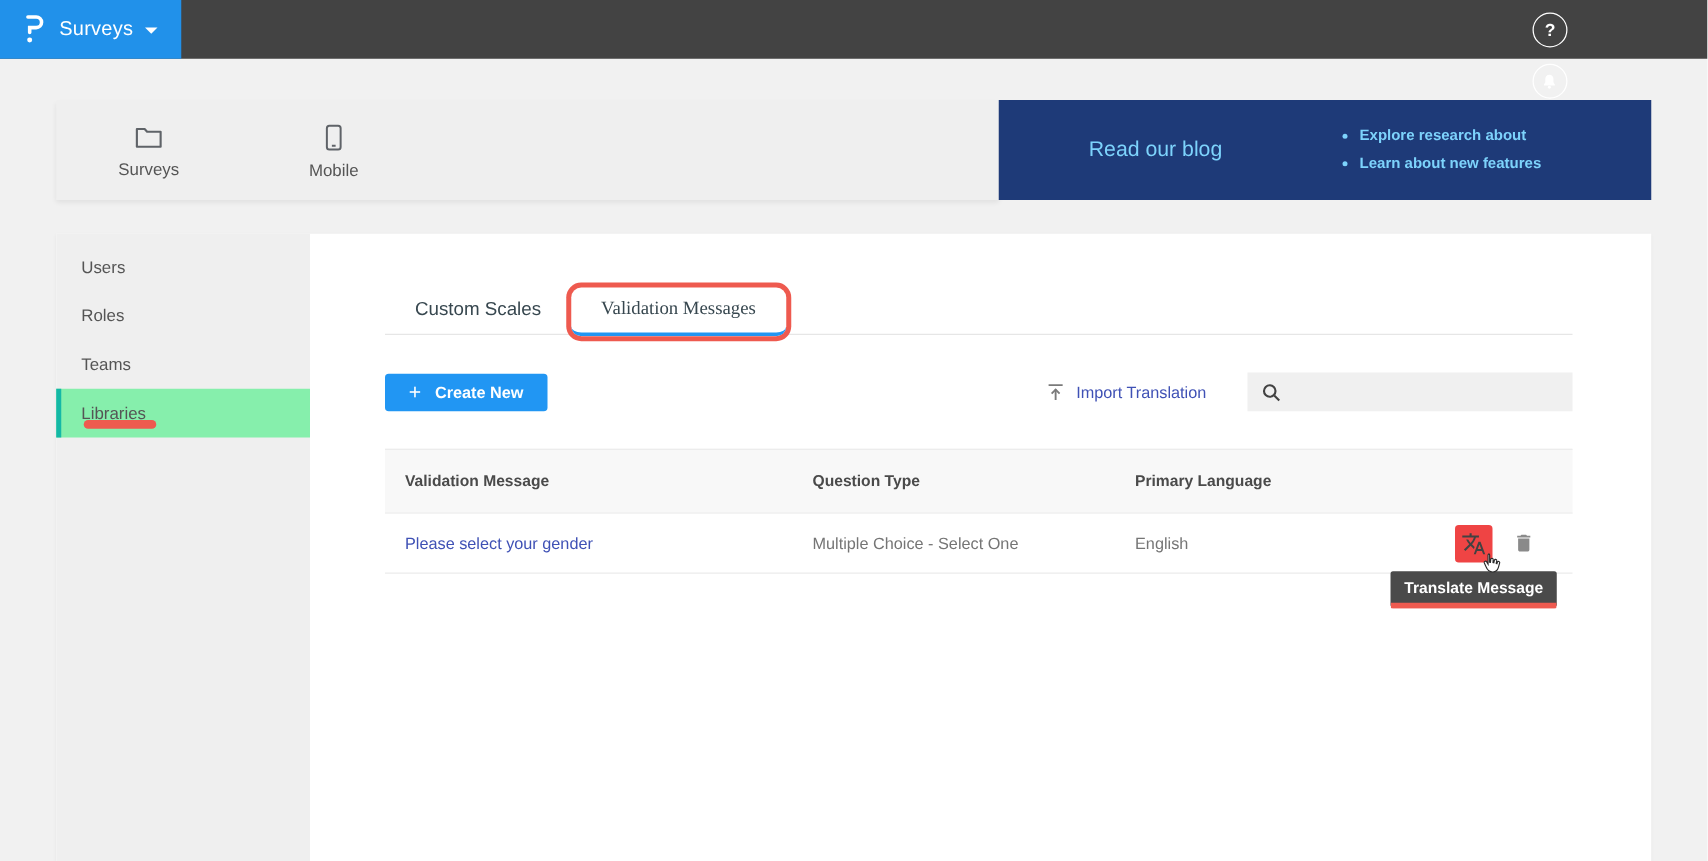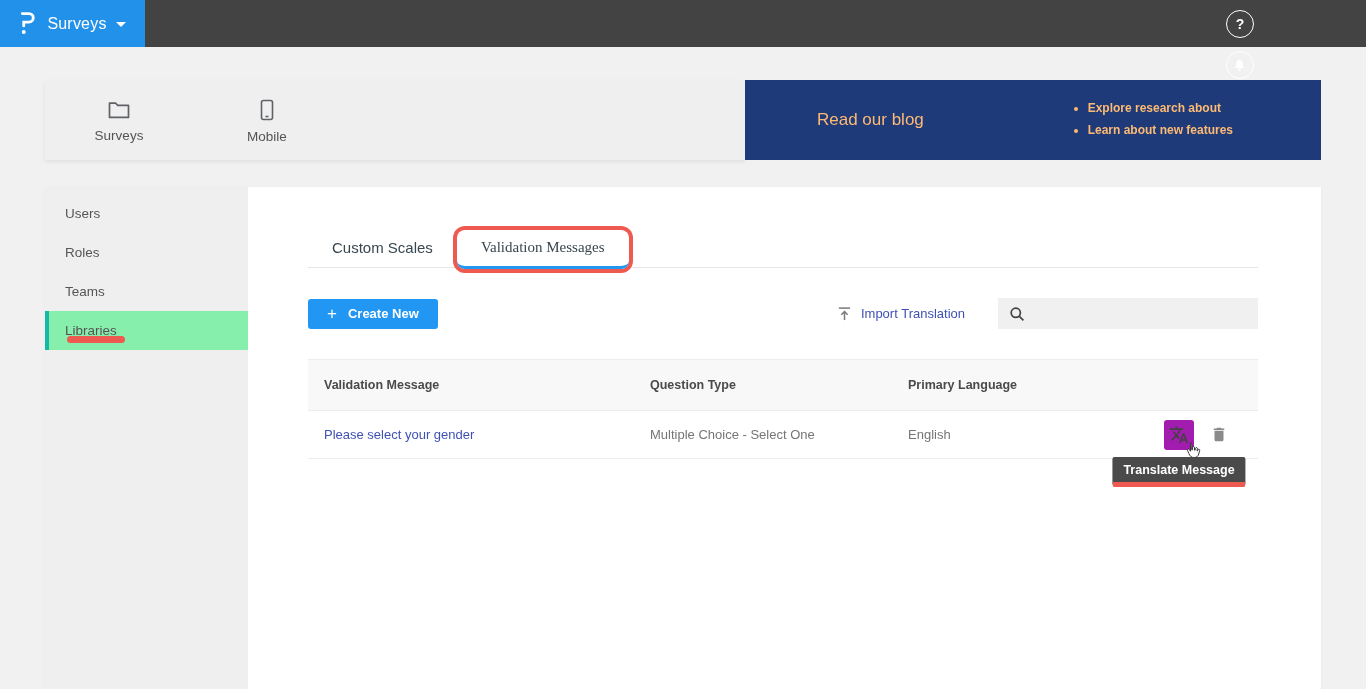--- a/index.html
+++ b/index.html
@@ -21,21 +21,21 @@
   .upgrade-btn { background:#ffa800; color:#fff; font-weight:700; font-size:13.5px; height:30px; padding:0 19px; border-radius:16px; border:none; cursor:pointer; font-family:inherit; }
   .avatar { width:29px; height:29px; border-radius:50%; overflow:hidden; border:1px solid rgba(255,255,255,.65); cursor:pointer; }
 
   
   .nav-row { margin:33px 45px 0; height:80px; display:flex; }
   .nav-tabs { flex:1; background:#efefef; display:flex; box-shadow:0 2px 4px rgba(0,0,0,.07); }
   .nav-tab { width:148px; display:flex; flex-direction:column; align-items:center; justify-content:center; gap:8px; color:#555; font-size:13.5px; cursor:pointer; position:relative; border-top:3px solid transparent; }
   .nav-tab.active { background:#fff; border-top:3px solid #2196f3; }
   .annot-bar { background:#ee5a4f; height:7px; border-radius:4px; }
   .nav-tab .annot-bar { position:absolute; bottom:8px; left:50%; transform:translateX(-50%); width:86px; }
-  .banner { width:576px; background:#1e3a78; color:#fdba74; display:flex; align-items:center; cursor:pointer; }
+  .banner { width:522px; background:#1e3a78; color:#7dd3fc; display:flex; align-items:center; cursor:pointer; }
   .banner-title { font-size:17px; margin-left:72px; white-space:nowrap; }
   .banner-list { margin:0 88px 0 auto; padding-left:16px; font-size:12px; font-weight:700; line-height:1.8; }
   .banner-list li { white-space:nowrap; }
 
   
   .main-panel { margin:27px 45px 0; min-height:502px; background:#fff; display:flex; box-shadow:0 1px 3px rgba(0,0,0,.05); }
   .sidebar { width:203px; background:#efefef; padding-top:7px; flex-shrink:0; }
   .side-item { height:39px; display:flex; align-items:center; padding-left:20px; font-size:13.5px; color:#555; cursor:pointer; position:relative; }
   .side-item.active { background:#86efac; border-left:4px solid #14b8a6; padding-left:16px; }
   .side-item .annot-bar { position:absolute; left:18px; top:25px; width:58px; }
@@ -59,21 +59,21 @@
   .search-box input { border:none; background:transparent; outline:none; flex:1; font-size:13px; color:#424242; font-family:inherit; }
 
   
   .vtable { margin-top:30px; }
   .thead, .trow { display:grid; grid-template-columns:342px 258px 226px 1fr; align-items:center; }
   .thead { height:52px; background:#f8f8f8; border-top:1px solid #ececec; border-bottom:1px solid #ececec; font-size:12.5px; font-weight:700; color:#4a4a4a; }
   .thead .cell:first-child, .trow .cell:first-child { padding-left:16px; }
   .trow { height:48px; border-bottom:1px solid #ececec; font-size:13px; color:#757575; background:#fff; }
   .msg-link { color:#3f51b5; cursor:pointer; text-decoration:none; }
   .row-actions { display:flex; align-items:center; justify-content:flex-end; gap:14px; padding-right:28px; }
-  .tr-btn { width:30px; height:30px; background:#a21caf; border:none; border-radius:3px; display:flex; align-items:center; justify-content:center; cursor:pointer; position:relative; }
+  .tr-btn { width:30px; height:30px; background:#ef4444; border:none; border-radius:3px; display:flex; align-items:center; justify-content:center; cursor:pointer; position:relative; }
   .trash-btn { background:none; border:none; padding:0; width:22px; height:30px; display:flex; align-items:center; justify-content:center; cursor:pointer; }
 
   
   .tooltip { position:absolute; top:37px; left:50%; transform:translateX(-50%); background:#4a4a4a; color:#fff; font-size:12.5px; font-weight:700; padding:6px 11px 5px; white-space:nowrap; border-bottom:5px solid #ee5a4f; border-radius:2px; z-index:5; }
   .cursor-hand { position:absolute; right:-7px; bottom:-13px; z-index:6; }
 </style>
 </head>
 <body>
 
 <header class="top-header">

